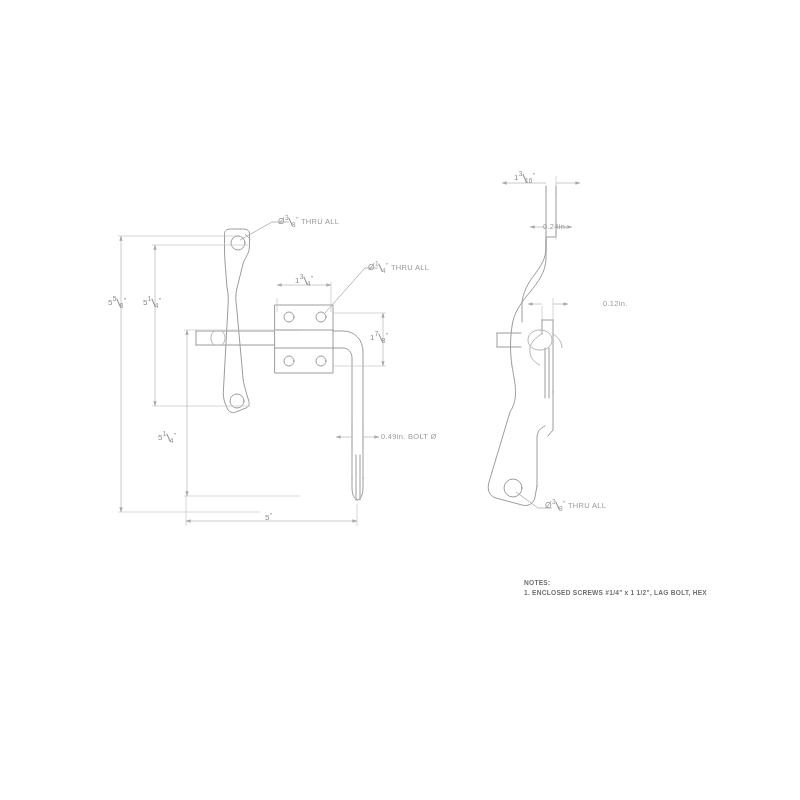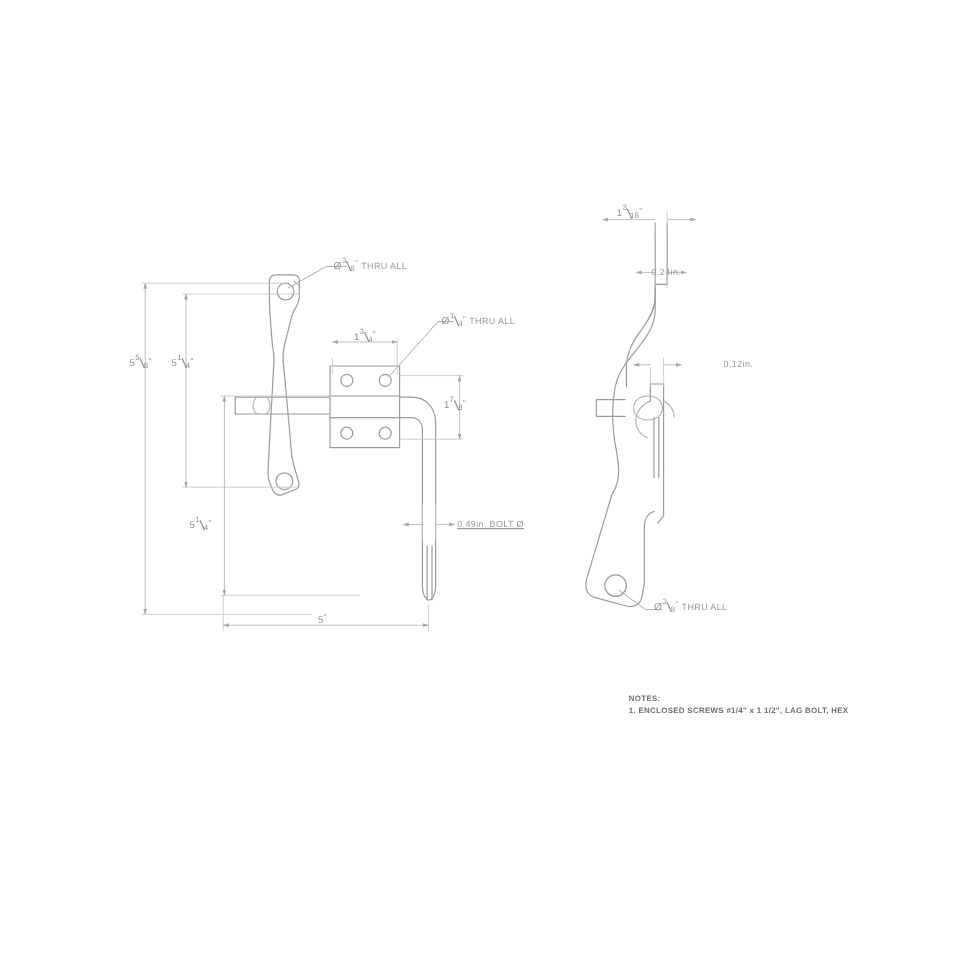--- a/index.html
+++ b/index.html
@@ -336,21 +336,21 @@
   <div class="annot" style="left:278px; top:216px;">
     <span class="dia">Ø</span><span class="frac"><span class="num">3</span><span class="bar"></span><span class="den">8</span></span><span class="inchmark">"</span>
     <span>THRU ALL</span>
   </div>
 
   <div class="annot" style="left:368px; top:262px;">
     <span class="dia">Ø</span><span class="frac"><span class="num">1</span><span class="bar"></span><span class="den">4</span></span><span class="inchmark">"</span>
     <span>THRU ALL</span>
   </div>
 
-  <div class="annot" style="left:381px; top:433px;text-decoration:underline;">0.49in. BOLT Ø</div>
+  <div class="annot" style="left:381px; top:433px;">0.49in. BOLT Ø</div>
 
   <div class="annot" style="left:545px; top:500px;">
     <span class="dia">Ø</span><span class="frac"><span class="num">3</span><span class="bar"></span><span class="den">8</span></span><span class="inchmark">"</span>
     <span>THRU ALL</span>
   </div>
 
   <div class="notes" style="left:524px; top:578px;">
     <div>NOTES:</div>
     <div>1.  ENCLOSED SCREWS #1/4" x 1 1/2", LAG BOLT, HEX</div>
   </div>

